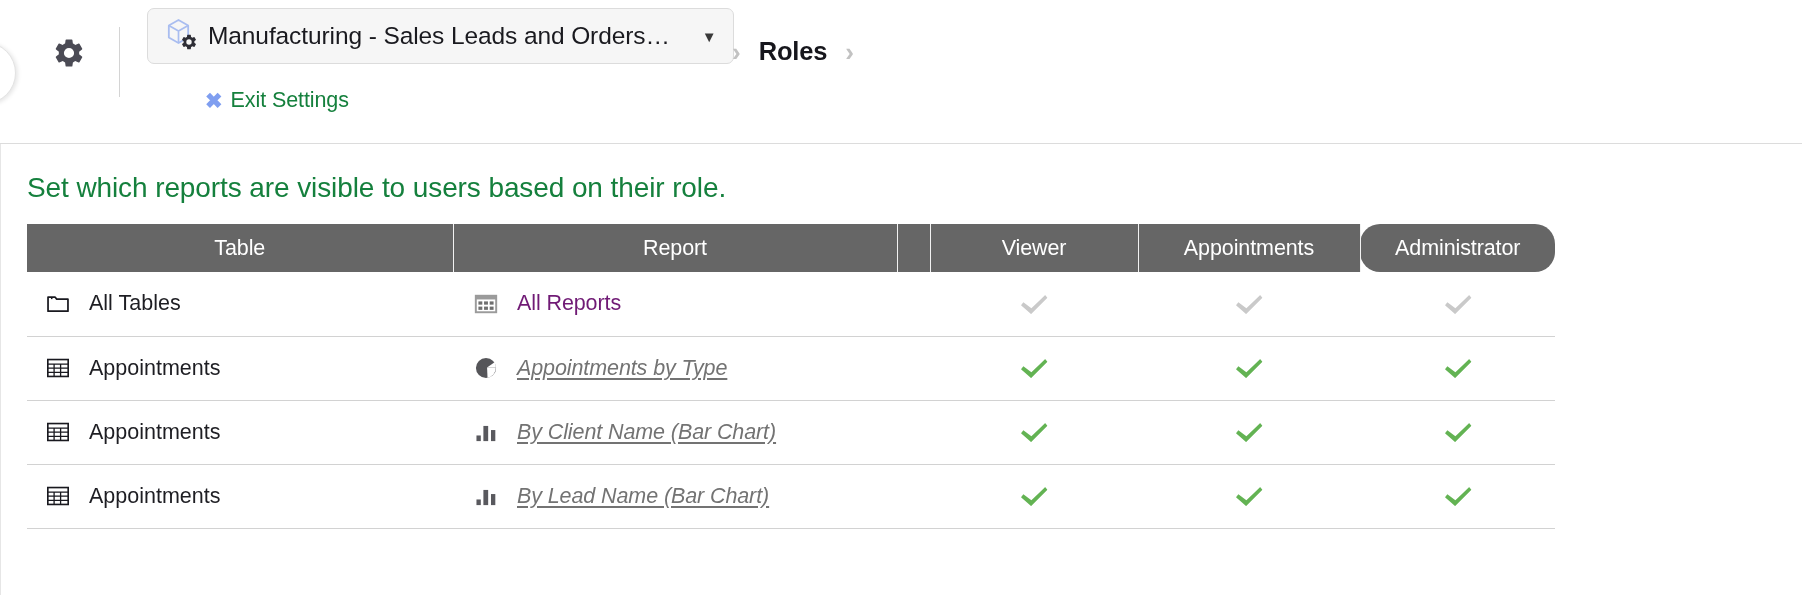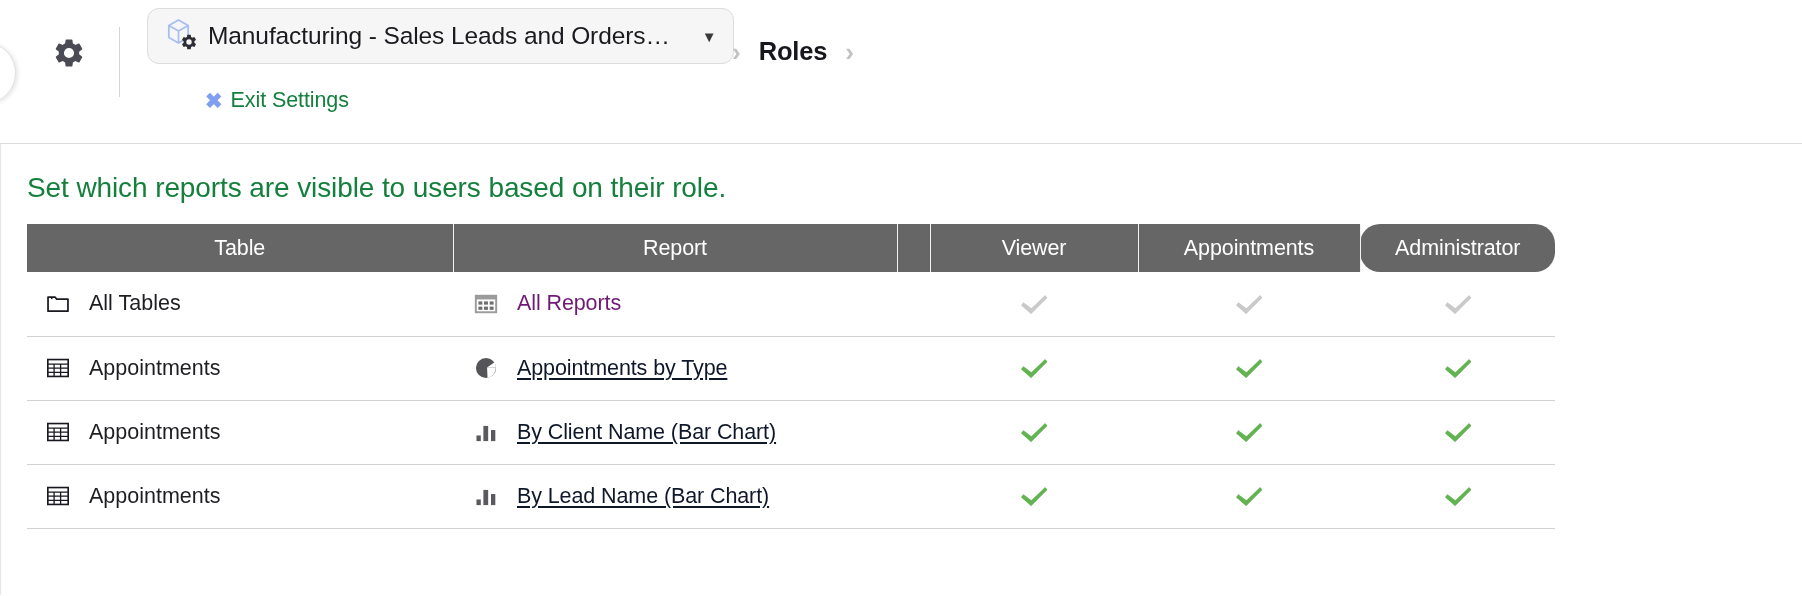--- a/index.html
+++ b/index.html
@@ -70,21 +70,21 @@
     left: 147px;
     top: 8px;
     height: 56px;
     min-width: 544px;
     display: flex;
     align-items: center;
     gap: 10px;
     padding: 0 16px 0 16px;
     background: #f6f6f6;
     border: 1px solid #dcdcdc;
-    border-radius: 12px;
+    border-radius: 7px;
     cursor: pointer;
   }
   .app-select .cube-wrap {
     position: relative;
     width: 34px;
     height: 34px;
     flex: 0 0 34px;
   }
   .app-select .cube-wrap svg.cube {
     position: absolute; left: 0; top: -2px;
@@ -218,25 +218,26 @@
     display: flex;
     align-items: center;
     gap: 18px;
     padding-left: 18px;
   }
   .cell-inline.report { padding-left: 20px; }
 
   .tbl-icon { width: 26px; height: 26px; flex: 0 0 26px; display:block; }
 
   .report-link {
-    color: #0f172a;
+    color: #737373;
     text-decoration: underline;
     text-underline-offset: 3px;
     cursor: pointer;
     letter-spacing: -0.1px;
+    font-style: italic;
   }
   .report-plain {
     color: #701a75;
     letter-spacing: -0.1px;
   }
 
   .check-cell { text-align: center; }
   .check {
     display: inline-block;
     width: 30px; height: 30px;

